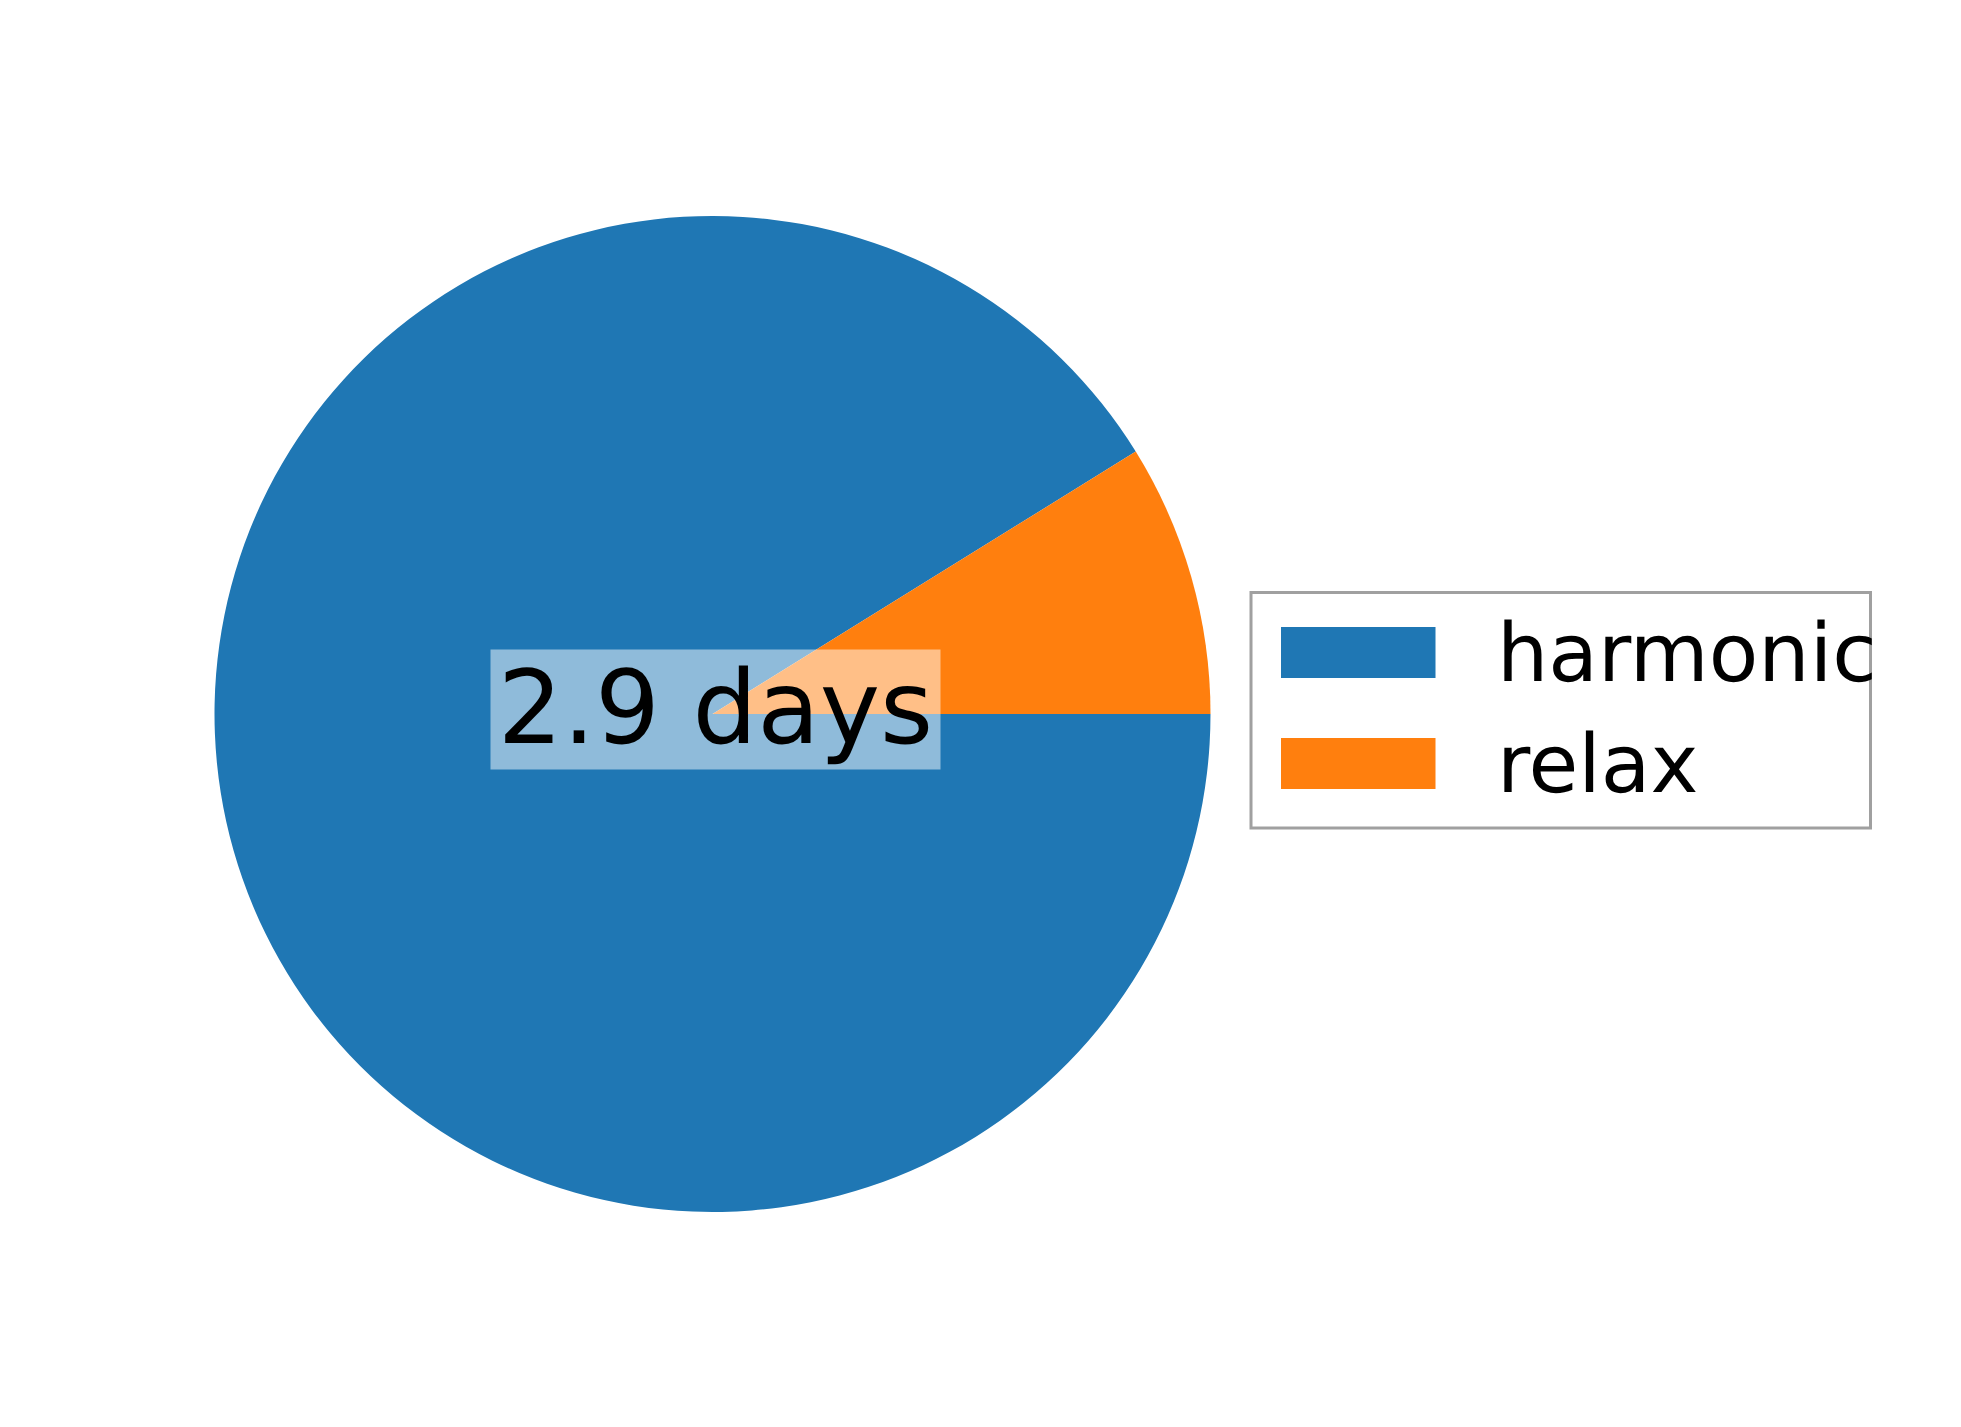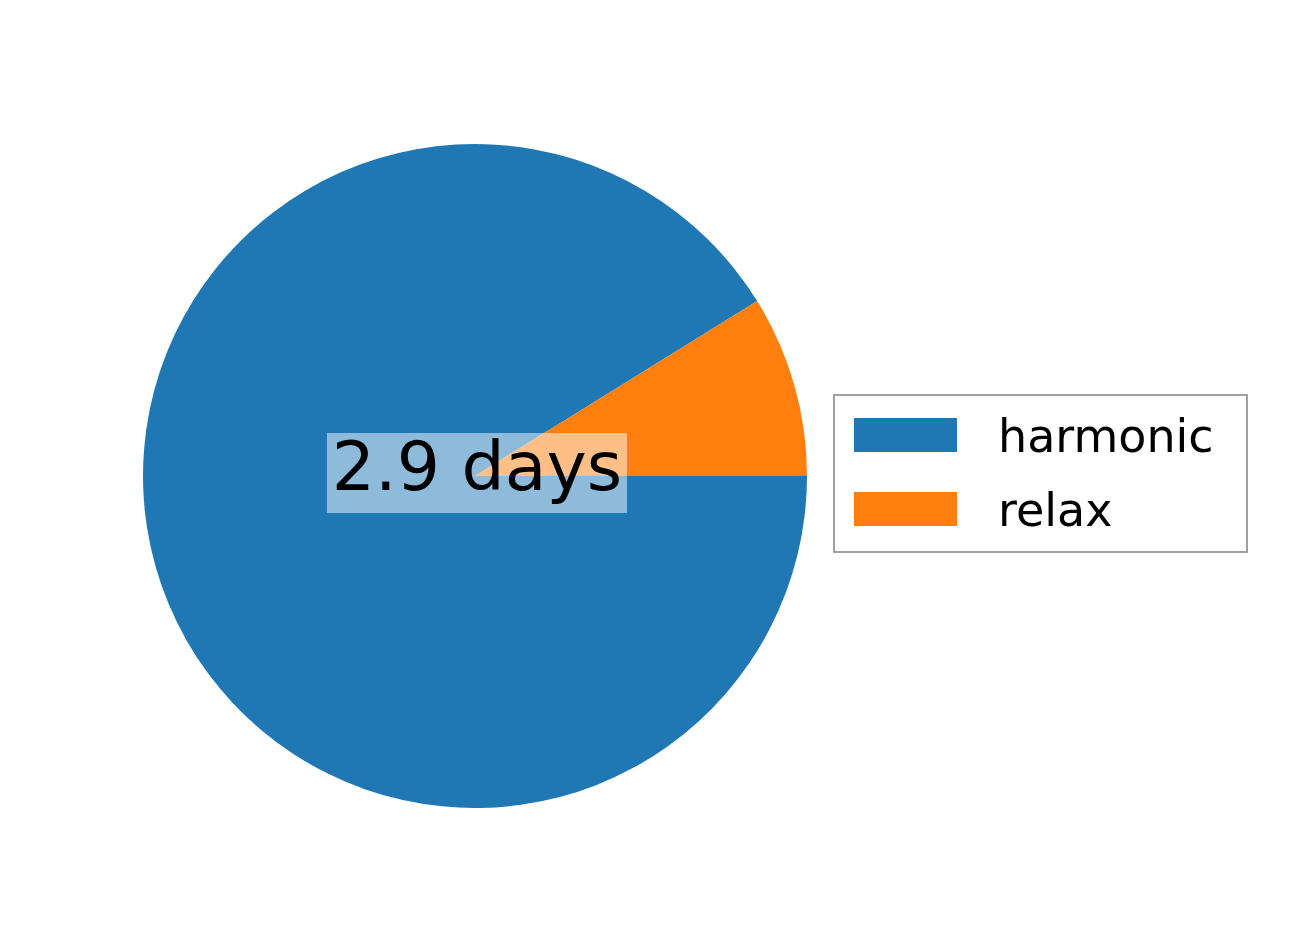--- a/index.html
+++ b/index.html
@@ -37,21 +37,21 @@
 
   
   #pie-label {
     position: absolute;
     left: 327px;
     top: 433px;
     width: 300px;
     height: 80px;
     background: rgba(255, 255, 255, 0.5);
     display: flex;
-    align-items: flex-start;
+    align-items: center;
     justify-content: center;
     box-sizing: border-box;
   }
   #pie-label-text {
     font-family: "DejaVu Sans", sans-serif;
     font-size: 68px;
     line-height: 1;
     color: #000000;
     white-space: nowrap;
     letter-spacing: 0px;
@@ -79,21 +79,21 @@
   #legend-entry-1 { top: 96px; align-items: center; }
 
   .legend-swatch {
     width: 103px;
     height: 34px;
     flex: 0 0 auto;
   }
   .legend-text {
     margin-left: 41px;
     font-family: "DejaVu Sans", sans-serif;
-    font-size: 46px;
+    font-size: 54px;
     line-height: 1;
     color: #000000;
     white-space: nowrap;
     position: relative;
     top: 1px;
   }
 </style>
 </head>
 <body>
 

